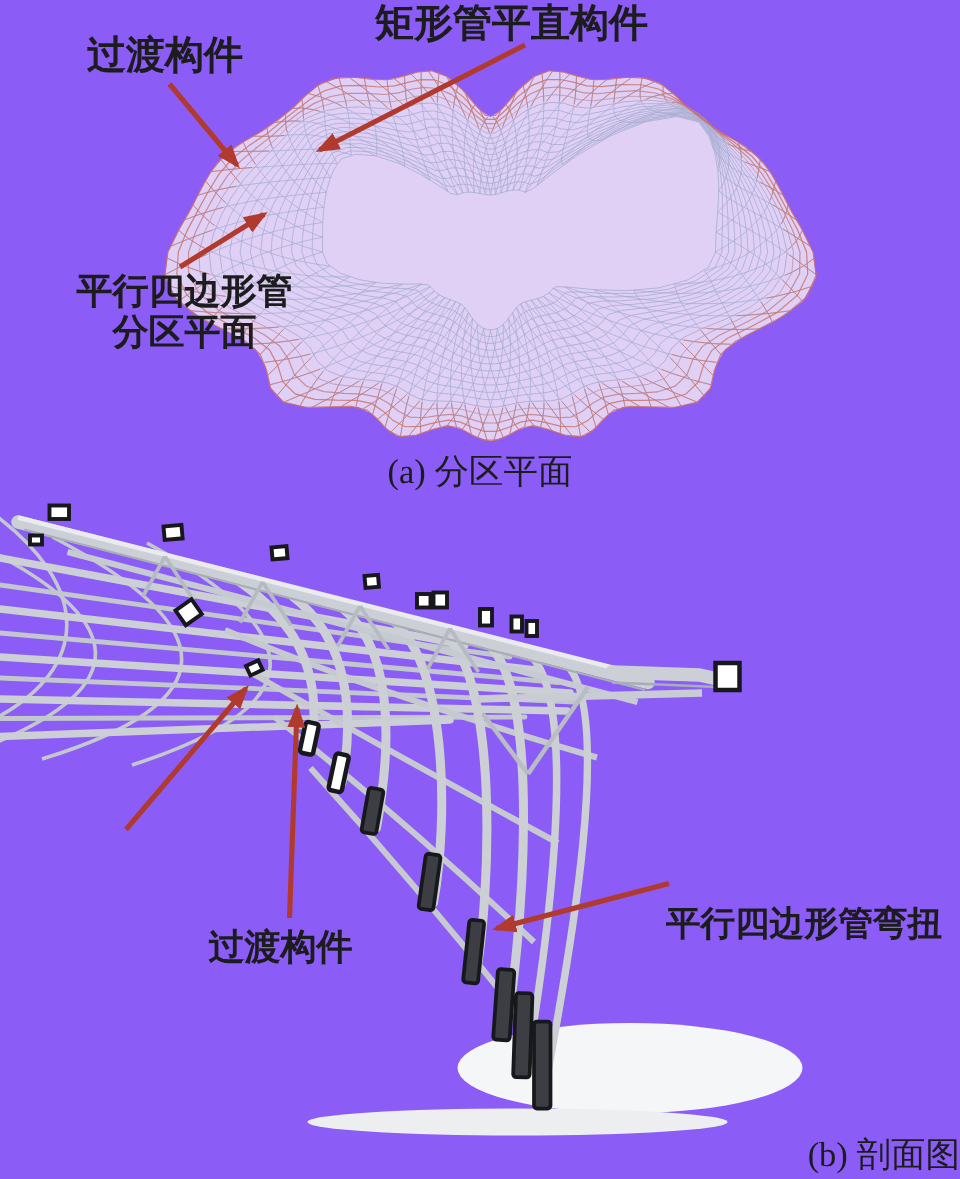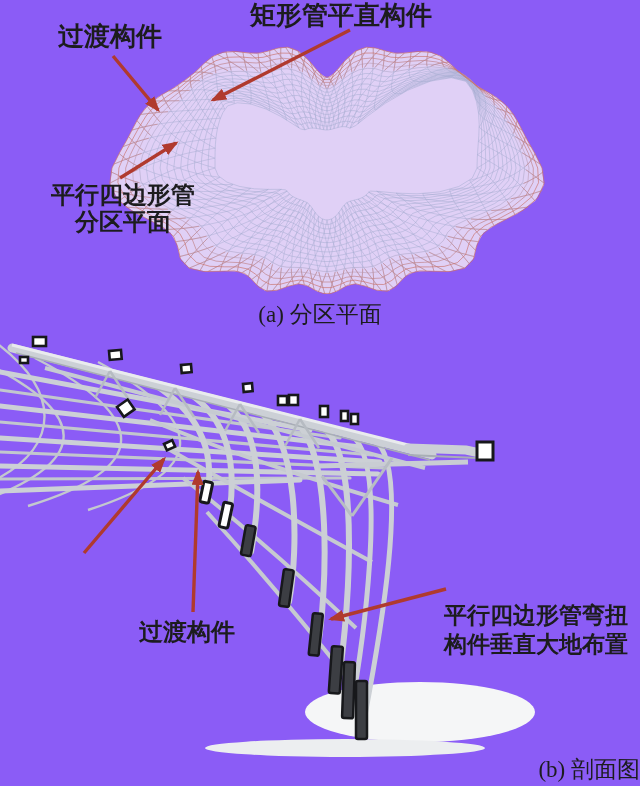--- a/index.html
+++ b/index.html
@@ -413,17 +413,16 @@
     <span>分区平面</span>
   </div>
 
   <div class="cap" style="top:299px;font-size:23px;">(a) 分区平面</div>
 
 
   <div class="lbl" style="left:139px;top:619px;font-size:24px;">过渡构件</div>
 
   <div class="lbl" style="left:444px;top:565px;font-size:23px;white-space:normal;line-height:1.26;margin-top:37px;">
     <span>平行四边形管弯扭</span>
-    <span>构件垂直大地布置</span>
   </div>
 
   <div class="cap" style="top:754px;font-size:23px;text-align:right;">(b) 剖面图</div>
 </div>
 
 </body></html>

